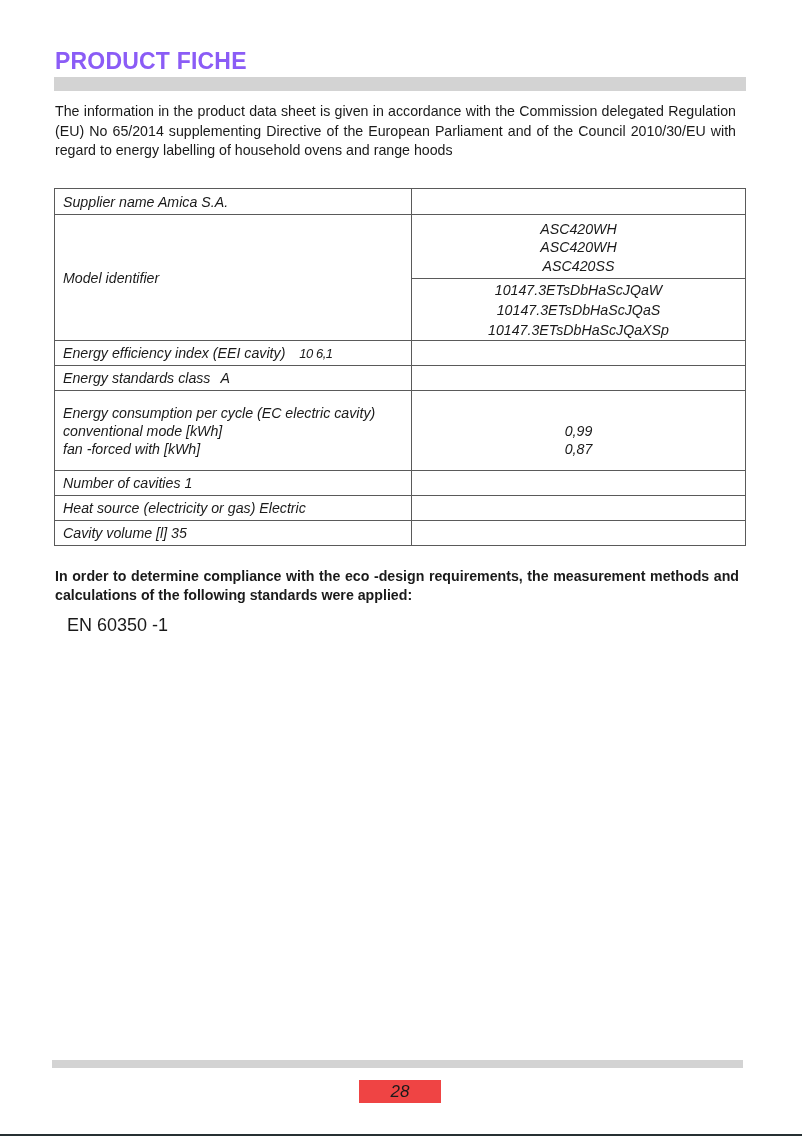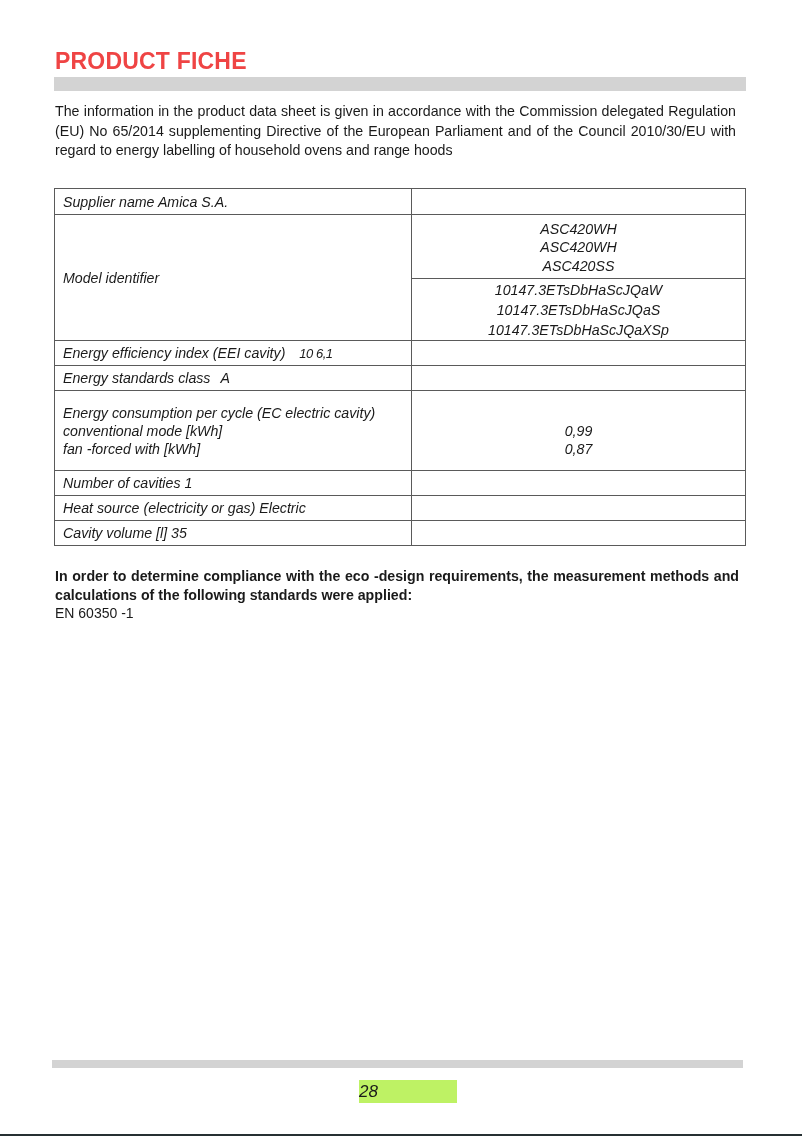--- a/index.html
+++ b/index.html
@@ -1,42 +1,42 @@
 <!DOCTYPE html>
 <html><head>
   <meta charset="utf-8">
   <style>
     html, body { margin: 0; padding: 0; background: #ffffff; }
     body { width: 802px; height: 1136px; position: relative; overflow: hidden;
            font-family: "Liberation Sans", sans-serif; color: #1a1a1a; }
     .title { position: absolute; left: 55px; top: 47px; font-size: 23px; font-weight: bold;
-             letter-spacing: 0.2px; color: #ef4444; margin: 0; line-height: 28px; }
+             letter-spacing: 0.2px; color: #8b5cf6; margin: 0; line-height: 28px; }
     .top-bar { position: absolute; left: 54px; top: 77px; width: 692px; height: 14px; background: #d3d3d3; }
     .intro { position: absolute; left: 55px; top: 102px; width: 681px; font-size: 14.2px; line-height: 19.5px;
              text-align: justify; margin: 0; }
     table.fiche { position: absolute; left: 54px; top: 188px; width: 692px; border-collapse: collapse;
                   font-size: 14.2px; table-layout: fixed; }
     table.fiche td { border: 1.5px solid #5a5a5a; padding: 0 8px; vertical-align: middle; line-height: 18px; font-style: italic; }
     table.fiche td.left { width: 340px; }
     table.fiche td.right { text-align: center; }
     .r-supplier td { height: 25px; }
     .r-model1 td.right { height: 61px; padding-top: 2px; line-height: 18.5px; }
     .r-model2 td.right { height: 61px; line-height: 20px; }
     .r-eei td, .r-class td { height: 24px; border-radius: 10px; }
     .r-ec td { height: 61px; }
     .r-ec td.right { padding-top: 18px; }
     .r-cav td, .r-heat td, .r-vol td { height: 24px; border-radius: 9px; }
     .eei-val { margin-left: 14px; font-size: 13px; letter-spacing: -0.5px; }
     .cls-val { margin-left: 10px; }
     .compliance { position: absolute; left: 55px; top: 567px; width: 684px; font-size: 14.2px; line-height: 19px;
                   font-weight: bold; text-align: justify; margin: 0; }
-    .standard { position: absolute; left: 55px; top: 604px; font-size: 14px; line-height: 19px; margin: 0; }
+    .standard { position: absolute; left: 55px; top: 604px; font-size: 18px; line-height: 19px; margin: 12px; }
     .bottom-bar { position: absolute; left: 52px; top: 1060px; width: 691px; height: 8px; background: #d3d3d3; }
-    .page-box { position: absolute; left: 359px; top: 1080px; width: 98px; height: 23px; background: #bef264;
-                font-size: 17px; font-style: italic; line-height: 24px; color: #1a1a1a; }
+    .page-box { position: absolute; left: 359px; top: 1080px; width: 82px; height: 23px; background: #ef4444;
+                text-align: center; font-size: 17px; font-style: italic; line-height: 24px; color: #1a1a1a; }
     .page-edge { position: absolute; left: 0; top: 1134px; width: 802px; height: 2px; background: #263032; }
   </style>
 </head>
 <body>
 
 <h1 class="title">PRODUCT FICHE</h1>
 <div class="top-bar"></div>
 
 <p class="intro">The information in the product data sheet is given in accordance with the Commission delegated Regulation (EU) No 65/2014 supplementing Directive of the European Parliament and of the Council 2010/30/EU with regard to energy labelling of household ovens and range hoods</p>
 

